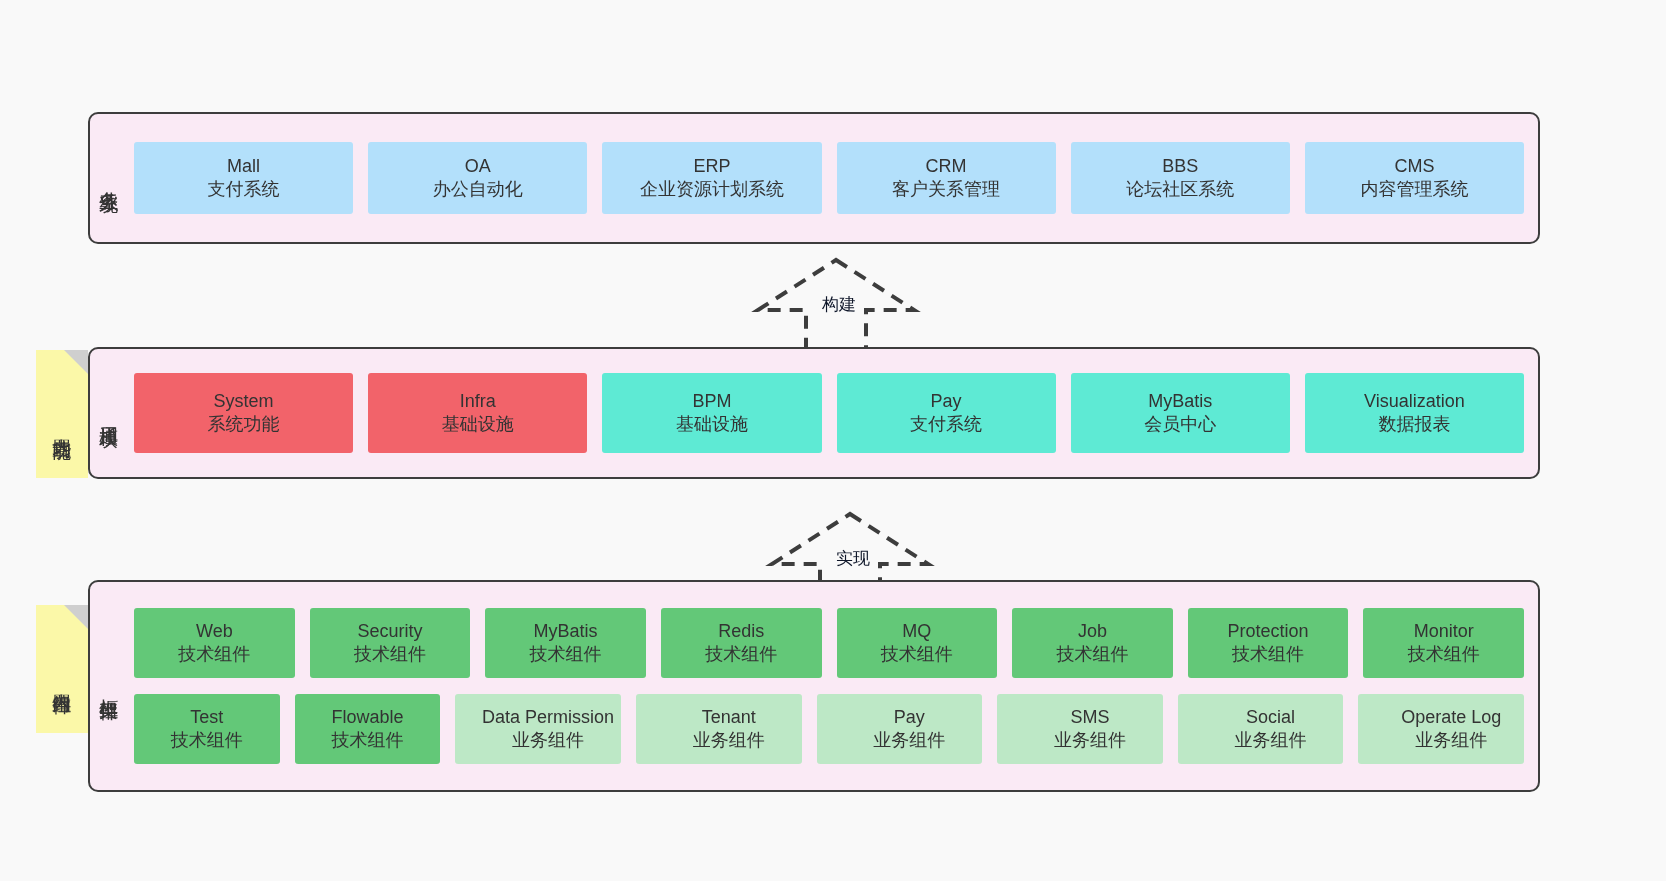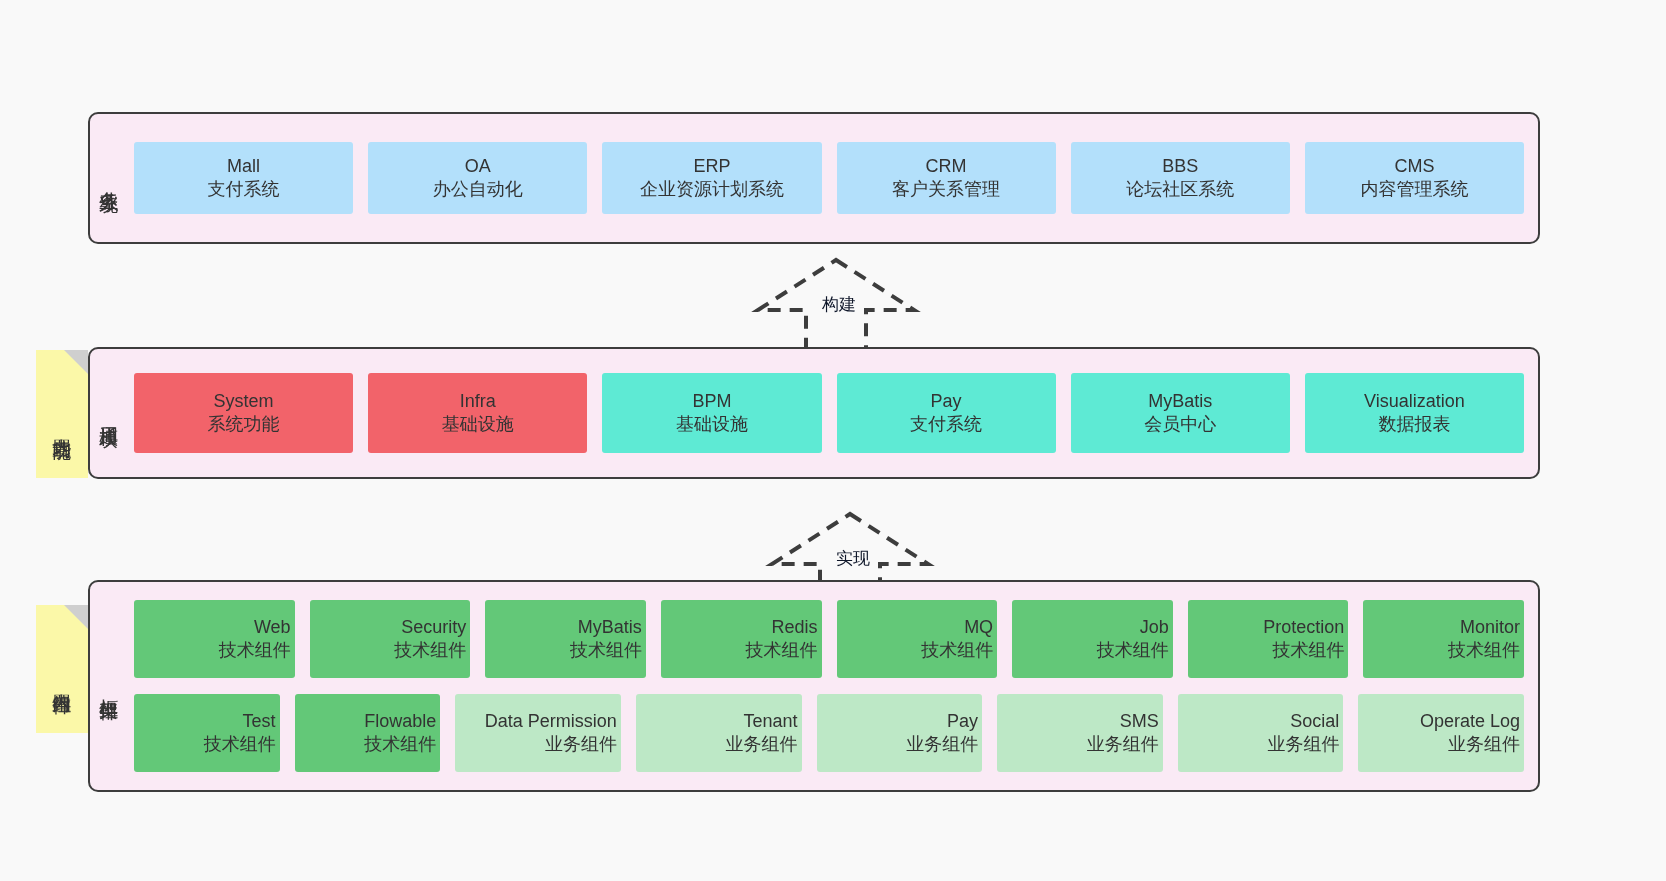--- a/index.html
+++ b/index.html
@@ -87,21 +87,21 @@
   .c-green       { background: #63c878; }
   .c-lightgreen  { background: #bde8c6; padding-left: 24px; }
 
   
   #layer-business { left: 88px;  top: 112px; width: 1452px; height: 132px; }
   #layer-common   { left: 88px;  top: 347px; width: 1452px; height: 132px; }
   #layer-framework{ left: 88px;  top: 580px; width: 1452px; height: 212px; }
 
   #layer-business .node  { height: 72px; }
   #layer-common   .node  { height: 80px; }
-  #layer-framework .node { height: 78px; align-items: flex-end; }
+  #layer-framework .node { height: 70px; }
 
   
   .note {
     position: absolute;
     box-sizing: border-box;
     background: #fbf8a8;
     display: flex;
     align-items: center;
     justify-content: center;
     font-size: 19px;

